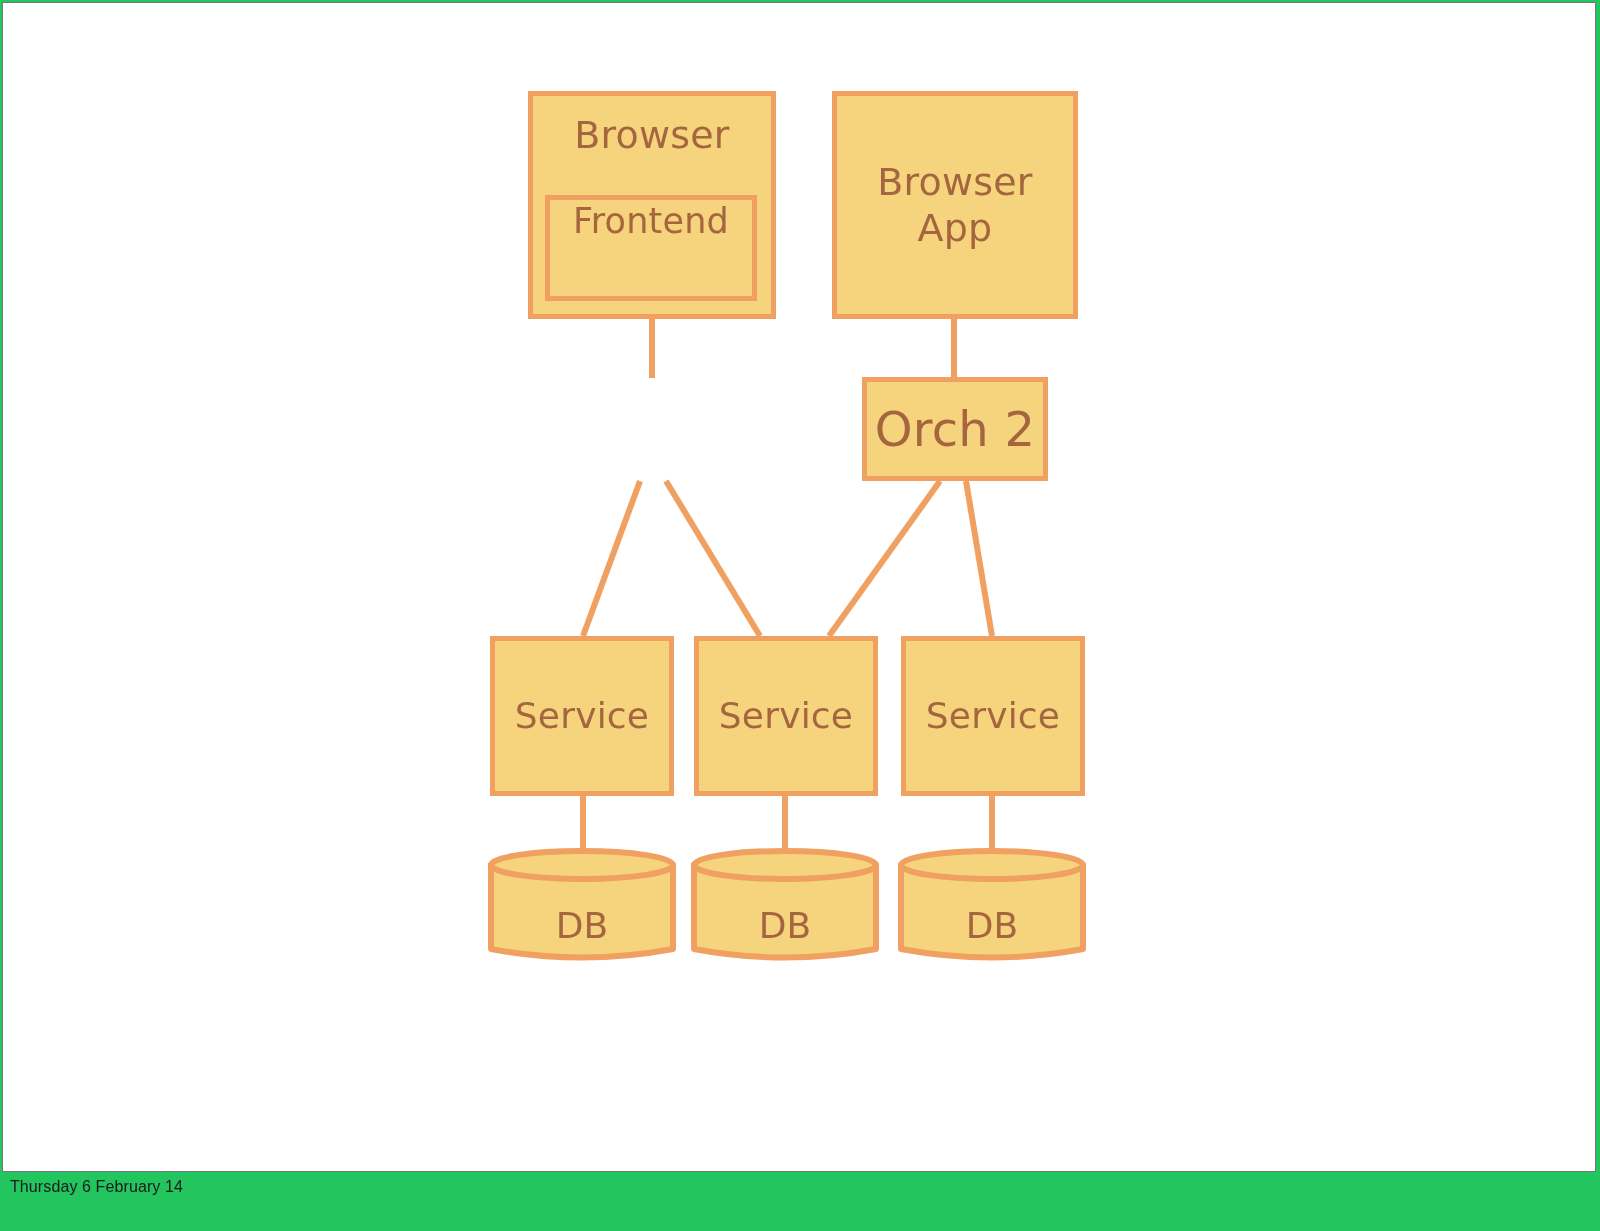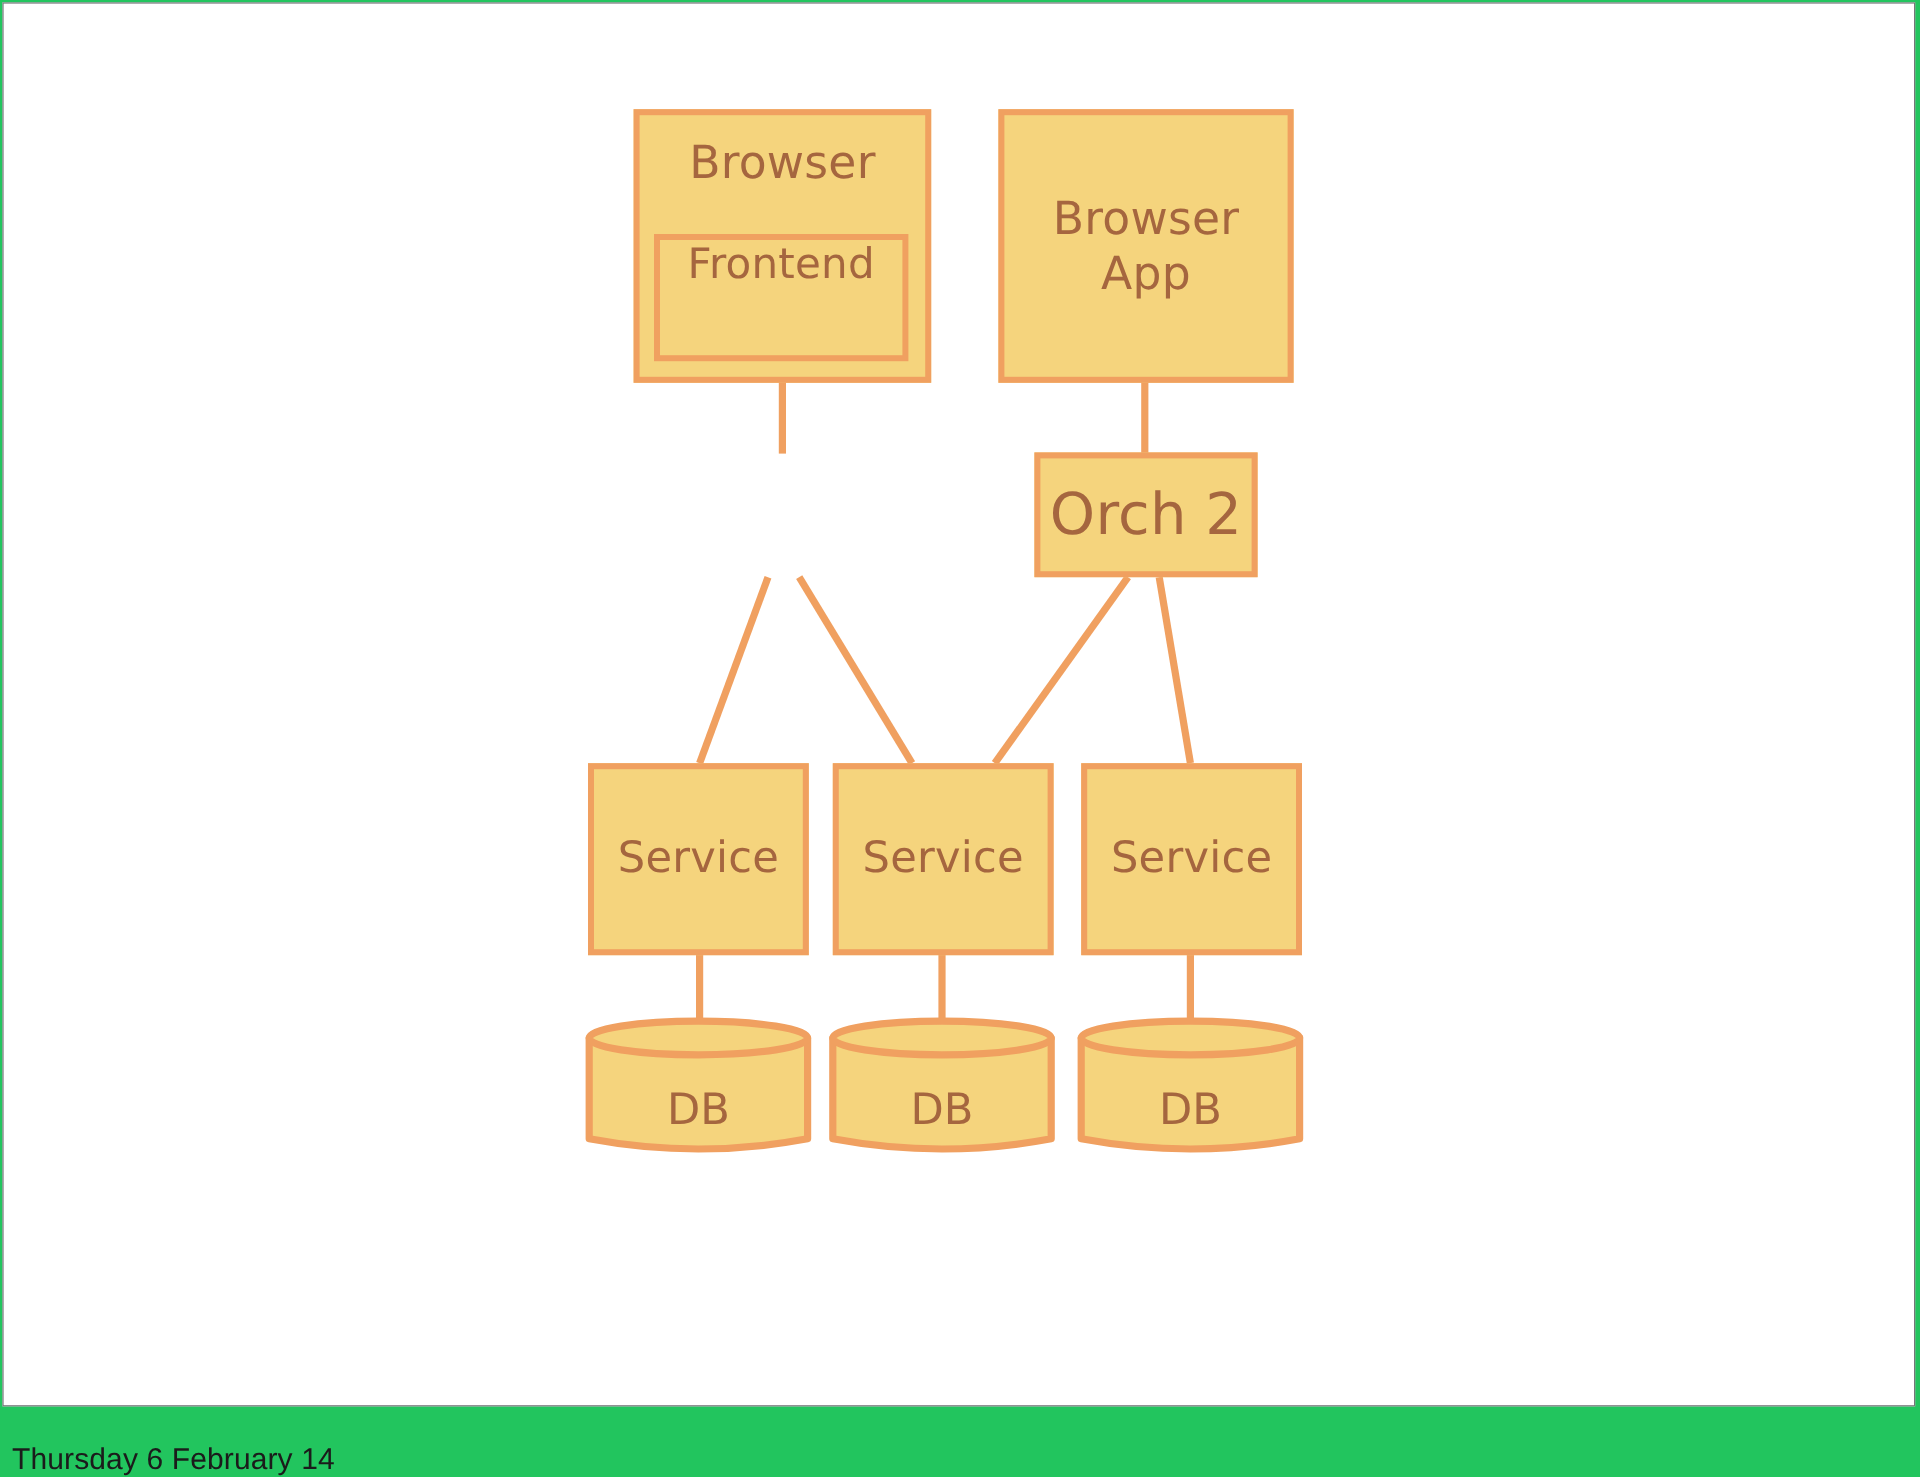--- a/index.html
+++ b/index.html
@@ -114,25 +114,24 @@
     z-index: 1;
     pointer-events: none;
   }
 
   
   #footer {
     position: absolute;
     left: 10px;
     top: 1178px;
     font-family: "Liberation Sans", sans-serif;
-    font-size: 25px;
+    font-size: 16px;
     color: #1b1b1b;
     letter-spacing: 0.1px;
     white-space: nowrap;
-    margin-top: 24px;
   }
 </style>
 </head>
 <body>
 
 <div id="slide">
   <div id="slide-frame">
     <div id="canvas">
 
       <svg id="edges" viewBox="0 0 1594 1170" width="1594" height="1170" xmlns="http://www.w3.org/2000/svg">

